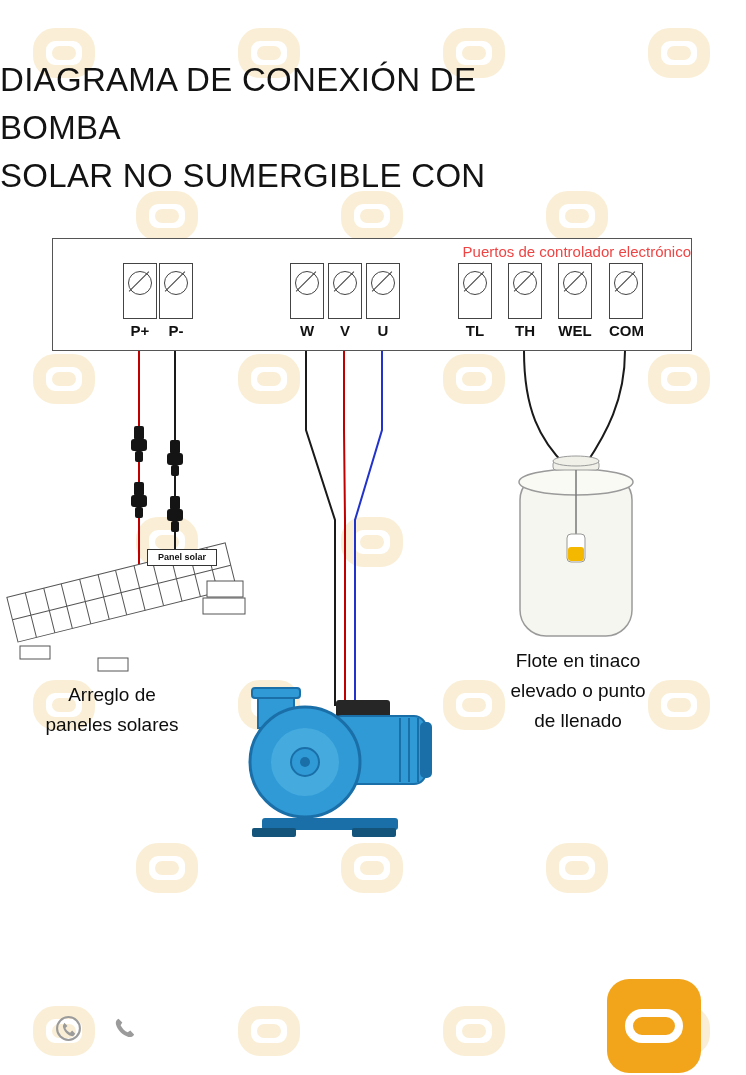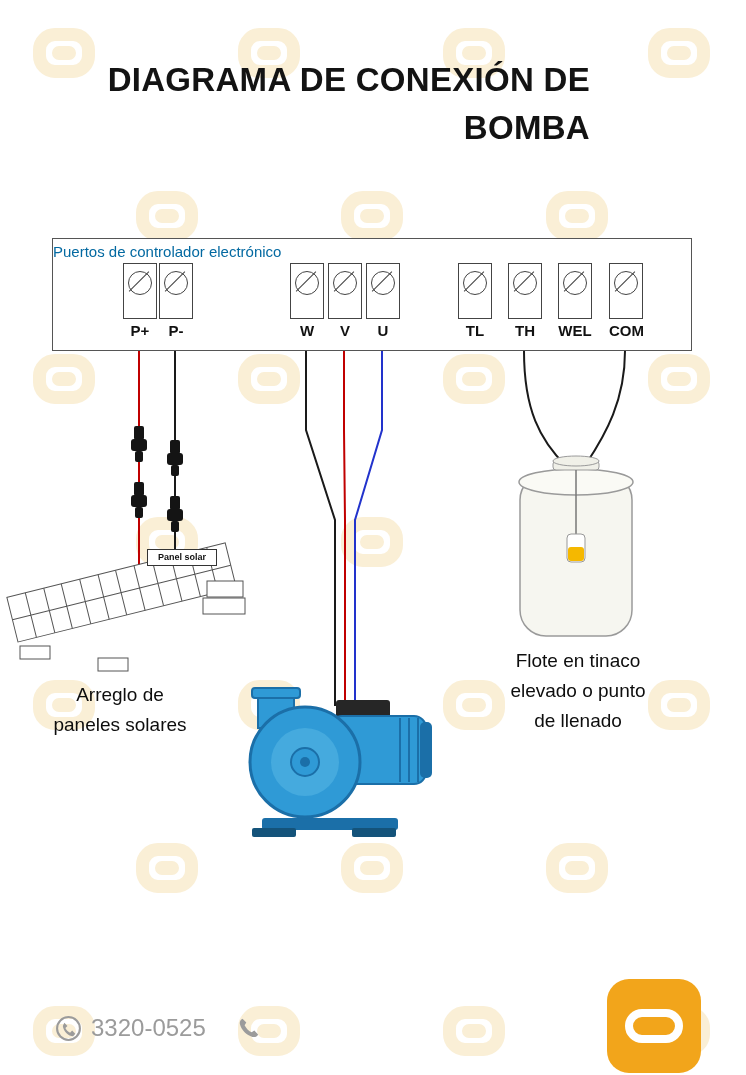--- a/index.html
+++ b/index.html
@@ -4,44 +4,44 @@
 <style>
   html,body{margin:0;padding:0;background:#fff;}
   .page{position:relative;width:746px;height:1075px;background:#fff;overflow:hidden;
         font-family:"Liberation Sans", sans-serif;color:#111;}
   
   #watermark-layer{position:absolute;inset:0;z-index:0;}
   .wm{position:absolute;width:36px;height:24px;border:13px solid #FAEFD6;border-radius:22px;
       display:flex;align-items:center;justify-content:center;}
   .wm span{display:block;width:10px;height:0;border:7px solid #FAEFD6;border-radius:10px;}
   
-  .title{position:absolute;top:56px;left:0;width:590px;z-index:2;text-align:right;
-         font-weight:bold;font-size:33px;line-height:48px;color:#131313;letter-spacing:.3px;}
+  .title{position:absolute;top:56px;left:0;width:590px;z-index:2;text-align:left;
+         font-weight:normal;font-size:33px;line-height:48px;color:#131313;letter-spacing:.3px;}
   
   .controller{position:absolute;left:52px;top:238px;width:640px;height:113px;z-index:2;
               border:1px solid #555;background:#fff;box-sizing:border-box;}
-  .controller-title{position:absolute;top:4px;left:0;width:100%;text-align:left;
-                    font-size:15px;color:#0369a1;}
+  .controller-title{position:absolute;top:4px;left:0;width:100%;text-align:right;
+                    font-size:15px;color:#ef4444;}
   .term{position:absolute;top:24px;width:34px;text-align:center;}
   .tbox{width:34px;height:56px;border:1px solid #444;background:#fff;box-sizing:border-box;
         display:flex;justify-content:center;align-items:flex-start;padding-top:7px;}
   .screw{width:22px;height:22px;border:1.5px solid #444;border-radius:50%;position:relative;}
   .screw::after{content:"";position:absolute;left:-4px;top:9px;width:28px;
                 border-top:1.5px solid #444;transform:rotate(-45deg);}
   .tlab{margin-top:3px;font-size:15px;font-weight:bold;color:#111;}
   
   .wires{position:absolute;left:0;top:0;z-index:1;pointer-events:none;}
   
   .panel-tag{position:absolute;left:147px;top:549px;width:68px;height:15px;z-index:2;
              border:1px solid #333;background:#fff;font-size:9px;font-weight:bold;
              text-align:center;line-height:15px;}
   
   .caption{position:absolute;z-index:2;text-align:center;color:#0d0d0d;
            font-size:19px;line-height:30px;white-space:pre-line;}
-  .cap-solar{left:16px;top:680px;width:208px;}
+  .cap-solar{left:8px;top:680px;width:208px;}
   .cap-float{left:462px;top:646px;width:232px;}
   .cap-pump{left:222px;top:840px;width:216px;font-size:17px;}
   
   .footer{position:absolute;left:55px;top:1006px;height:44px;z-index:2;
           display:flex;align-items:center;gap:30px;color:#9b9b9b;font-size:24px;}
   .fitem{display:flex;align-items:center;gap:9px;}
   .fitem svg{display:block;}
   
   .logo{position:absolute;left:607px;top:979px;z-index:2;}
 </style>
@@ -123,20 +123,21 @@
       <div class="wm" style="left: 443px; top: 1006px; border-color: rgb(250, 239, 214);">
         <span style="border-color: rgb(250, 239, 214);"></span>
       </div>
       <div class="wm" style="left: 648px; top: 1006px; border-color: rgb(250, 239, 214);">
         <span style="border-color: rgb(250, 239, 214);"></span>
       </div>
     </div>
 
   <div class="title">
     <div>DIAGRAMA DE CONEXIÓN DE BOMBA</div>
+    <div>SOLAR NO SUMERGIBLE CON</div>
   </div>
 
   <div class="controller">
     <div class="controller-title">Puertos de controlador electrónico</div>
 
     <div class="term" style="left:70px">
       <div class="tbox">
           <div class="screw"></div>
         </div>
       <div class="tlab">P+</div>
@@ -269,21 +270,20 @@
   <div class="caption cap-float">Flote en tinaco
 elevado o punto
 de llenado</div>
 
   <div class="footer">
     <span class="fitem">
       <svg width="27" height="27" viewBox="0 0 26 26">
         <circle cx="13" cy="13" r="11" fill="none" stroke="#9b9b9b" stroke-width="2"></circle>
         <path d="M9,7.5 l3,3 -2,2 c1,2.2 2.3,3.5 4.5,4.5 l2,-2 3,3 -2,2.5 c-4.5,-.3 -9.2,-4.6 -10,-10 z" fill="#9b9b9b"></path>
       </svg>
-      <span>3320-0525</span>
     </span>
     <span class="fitem">
       <svg width="26" height="26" viewBox="0 0 26 26">
         <path d="M6.5 3.8 L10.3 7.6 L8.6 10.2 C9.8 13 12.9 16.1 15.7 17.3 L18.3 15.6 L22.1 19.4 C21 21.6 18.8 22.6 16.4 21.9 C10.4 20.1 5.8 15.5 4 9.5 C3.3 7.1 4.3 4.9 6.5 3.8 Z" fill="#9b9b9b"></path>
       </svg>
     </span>
   </div>
 
   <div class="logo">
     <svg width="94" height="94" viewBox="0 0 94 94">

